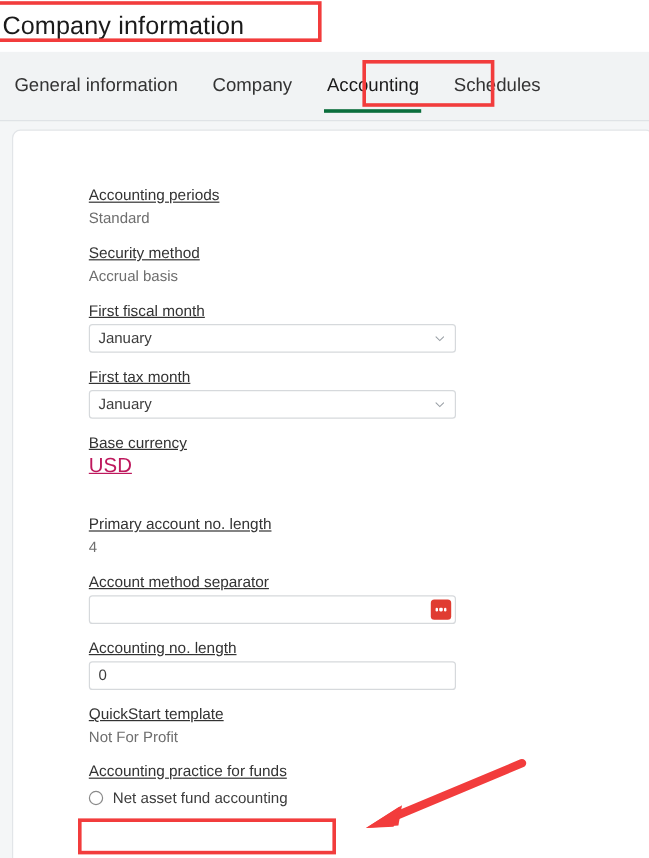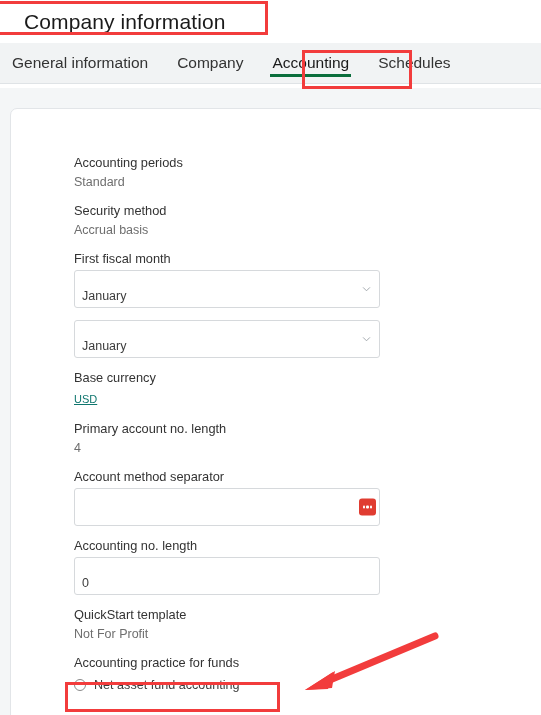--- a/index.html
+++ b/index.html
@@ -14,36 +14,36 @@
     overflow: hidden;
     position: relative;
   }
 
   
   .page-header {
     height: 43px;
     background: #ffffff;
     display: flex;
     align-items: center;
-    padding-left: 24px;
+    padding-left: 2px;
     box-sizing: border-box;
     position: relative;
     z-index: 2;
   }
   .page-title {
     font-size: 21px;
     color: #1a1a1a;
     font-weight: 400;
     letter-spacing: 0.1px;
     white-space: nowrap;
   }
 
   
   .tab-bar {
-    height: 41px;
+    height: 58px;
     background: #f1f3f4;
     border-bottom: 1px solid #dfe3e6;
     display: flex;
     align-items: stretch;
     padding-left: 12px;
     box-sizing: border-box;
     position: relative;
     z-index: 1;
   }
   .tab {
@@ -98,50 +98,51 @@
   }
 
   .field {
     margin-bottom: 0;
   }
   .field-label {
     font-size: 12.8px;
     color: #333333;
     margin: 0 0 3px 0;
     line-height: 16px;
+    text-decoration: underline;
   }
   .field-value {
     font-size: 12.5px;
     color: #6e6e6e;
     line-height: 16px;
     margin-bottom: 13px;
   }
   .field-link {
-    font-size: 11px;
-    color: #0f766e;
+    font-size: 17px;
+    color: #be185d;
     text-decoration: underline;
     line-height: 16px;
-    margin-bottom: 1px;
+    margin-bottom: 20px;
     display: inline-block;
     cursor: pointer;
   }
   .link-wrap { margin-bottom: 13px; }
 
   
   .control {
     position: relative;
     width: 306px;
-    height: 38px;
+    height: 24px;
     border: 1px solid #d6d9dc;
     border-radius: 3px;
     box-sizing: border-box;
     background: #ffffff;
     margin-bottom: 12px;
     display: flex;
-    align-items: flex-end;
+    align-items: flex-start;
   }
   .control-text {
     font-size: 12.5px;
     color: #3c3c3c;
     padding-left: 7px;
     line-height: 22px;
   }
   .chevron {
     position: absolute;
     right: 8px;
@@ -269,20 +270,21 @@
         <span class="control-text">January</span>
         <span class="chevron">
           <svg viewBox="0 0 10 10" width="9" height="9">
               <path d="M1.5 3.5 L5 7 L8.5 3.5" stroke="#9aa0a6" stroke-width="1" fill="none" stroke-linecap="round"></path>
             </svg>
         </span>
       </div>
     </div>
 
     <div class="field">
+      <div class="field-label">First tax month</div>
       <div class="control">
         <span class="control-text">January</span>
         <span class="chevron">
           <svg viewBox="0 0 10 10" width="9" height="9">
               <path d="M1.5 3.5 L5 7 L8.5 3.5" stroke="#9aa0a6" stroke-width="1" fill="none" stroke-linecap="round"></path>
             </svg>
         </span>
       </div>
     </div>
 

